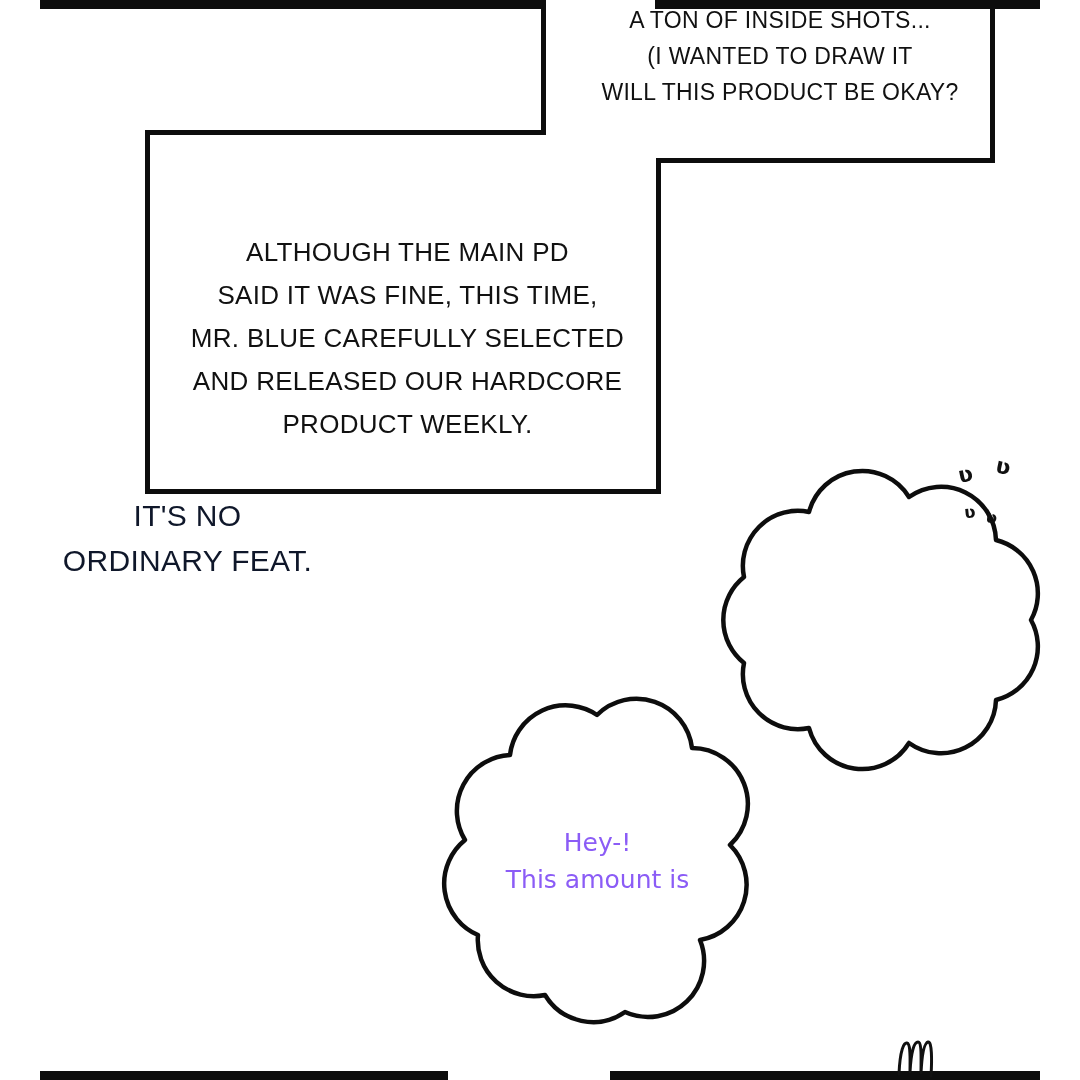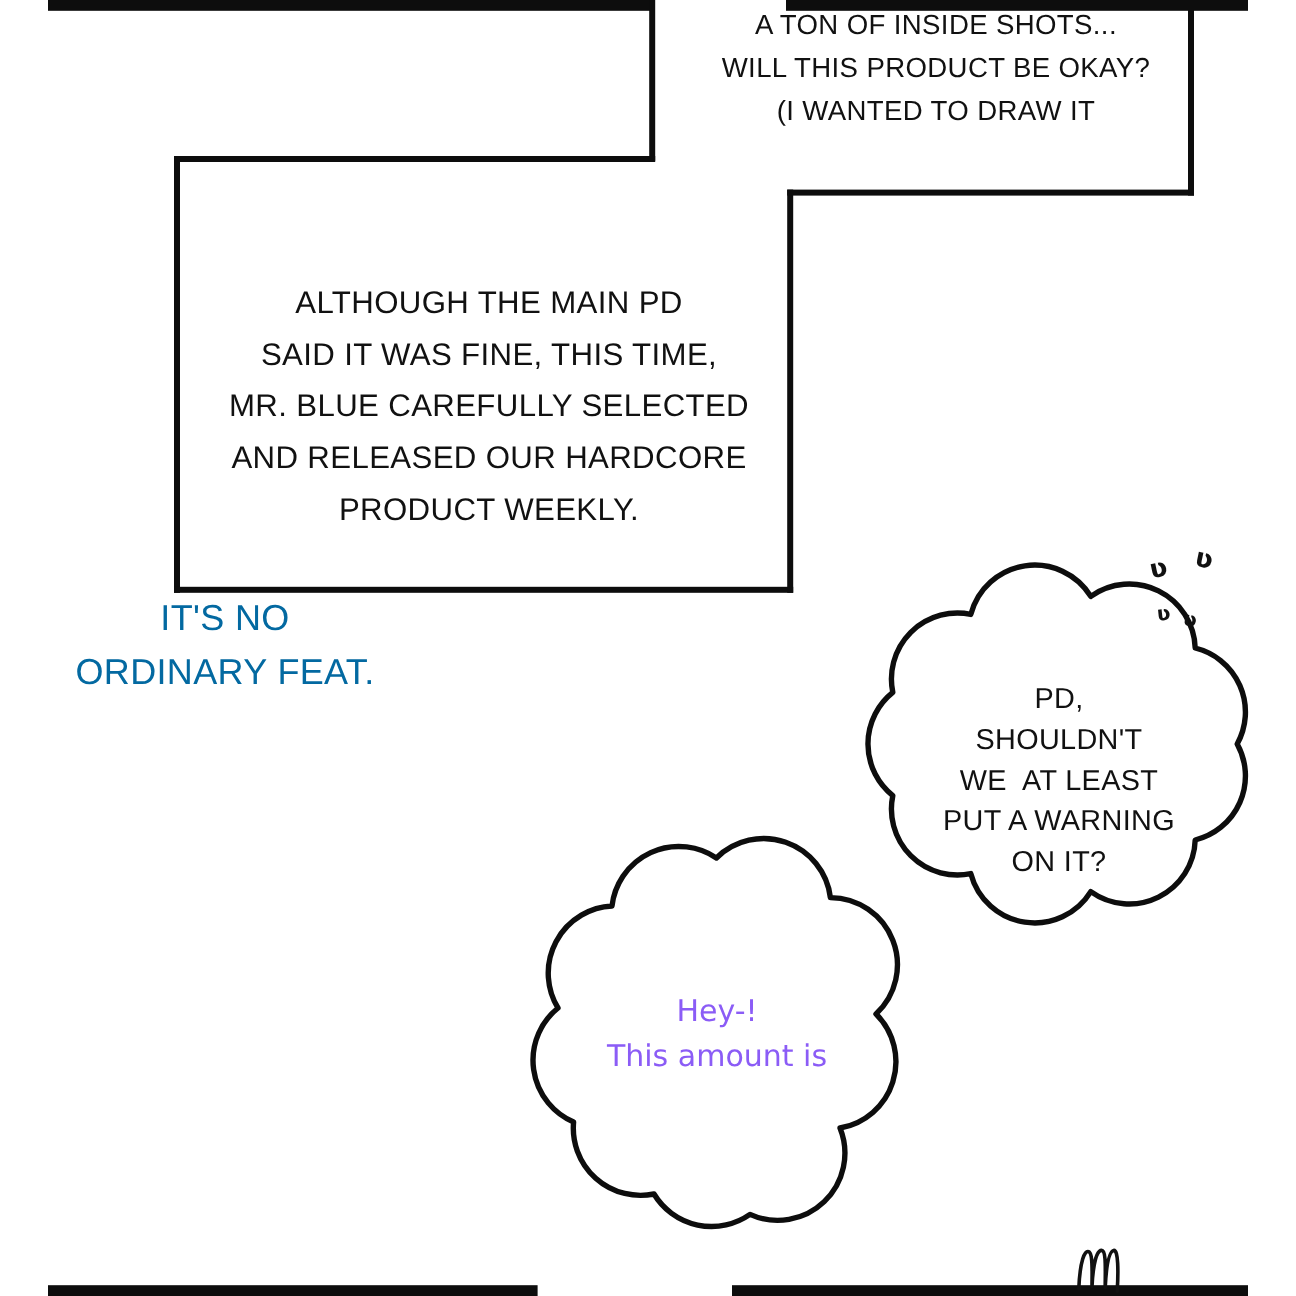--- a/index.html
+++ b/index.html
@@ -6,21 +6,21 @@
   .canvas{
     position:relative;width:1080px;height:1080px;background:#ffffff;
     overflow:hidden;font-family:"Liberation Sans",sans-serif;color:#111;
   }
   .line{position:absolute;background:#0d0d0d;}
   .caption{position:absolute;text-align:center;}
   .caption div{white-space:pre-wrap;}
   .caps{font-weight:normal;letter-spacing:0.3px;}
   .caption-top-right{left:600px;top:2px;width:360px;font-size:23px;line-height:36px;}
   .caption-main{left:180px;top:231px;width:455px;font-size:26px;line-height:43px;}
-  .caption-side{left:55px;top:493px;width:265px;font-size:30px;line-height:45px;color:#0369a1;}
+  .caption-side{left:55px;top:493px;width:265px;font-size:30px;line-height:45px;color:#0f172a;}
   .caption-cloud-right{left:760px;top:566px;width:245px;font-size:24px;line-height:34px;}
   .caption-cloud-bottom{left:480px;top:824px;width:235px;font-size:25px;line-height:37px;
     font-family:"DejaVu Sans",sans-serif;font-weight:normal;color:#8b5cf6;}
   .art{position:absolute;left:0;top:0;}
   .mark{position:absolute;font-family:"DejaVu Sans",sans-serif;font-weight:bold;color:#111;}
 </style>
 </head>
 <body>
 
 <div class="canvas">
@@ -45,43 +45,36 @@
     </g>
   </svg>
 
   <span class="mark" style="left:958px;top:462px;font-size:22px;transform:rotate(-12deg);">ʋ</span>
   <span class="mark" style="left:996px;top:454px;font-size:22px;transform:rotate(12deg);">ʋ</span>
   <span class="mark" style="left:964px;top:502px;font-size:17px;transform:rotate(-6deg);">ʋ</span>
   <span class="mark" style="left:986px;top:507px;font-size:17px;transform:rotate(10deg);">ʋ</span>
 
   <div class="caption caps caption-top-right">
     <div>A TON OF INSIDE SHOTS...</div>
+    <div>(I WANTED TO DRAW IT</div>
     <div>WILL THIS PRODUCT BE OKAY?</div>
-    <div>(I WANTED TO DRAW IT</div>
   </div>
 
   <div class="caption caps caption-main">
     <div>ALTHOUGH THE MAIN PD</div>
     <div>SAID IT WAS FINE, THIS TIME,</div>
     <div>MR. BLUE CAREFULLY SELECTED</div>
     <div>AND RELEASED OUR HARDCORE</div>
     <div>PRODUCT WEEKLY.</div>
   </div>
 
   <div class="caption caps caption-side">
     <div>IT'S NO</div>
     <div>ORDINARY FEAT.</div>
   </div>
 
-  <div class="caption caps caption-cloud-right">
-    <div>PD,</div>
-    <div>SHOULDN'T</div>
-    <div>WE  AT LEAST</div>
-    <div>PUT A WARNING</div>
-    <div>ON IT?</div>
-  </div>
 
   <div class="caption caption-cloud-bottom">
     <div>Hey-!</div>
     <div>This amount is</div>
   </div>
 
 </div>
 
 </body></html>

